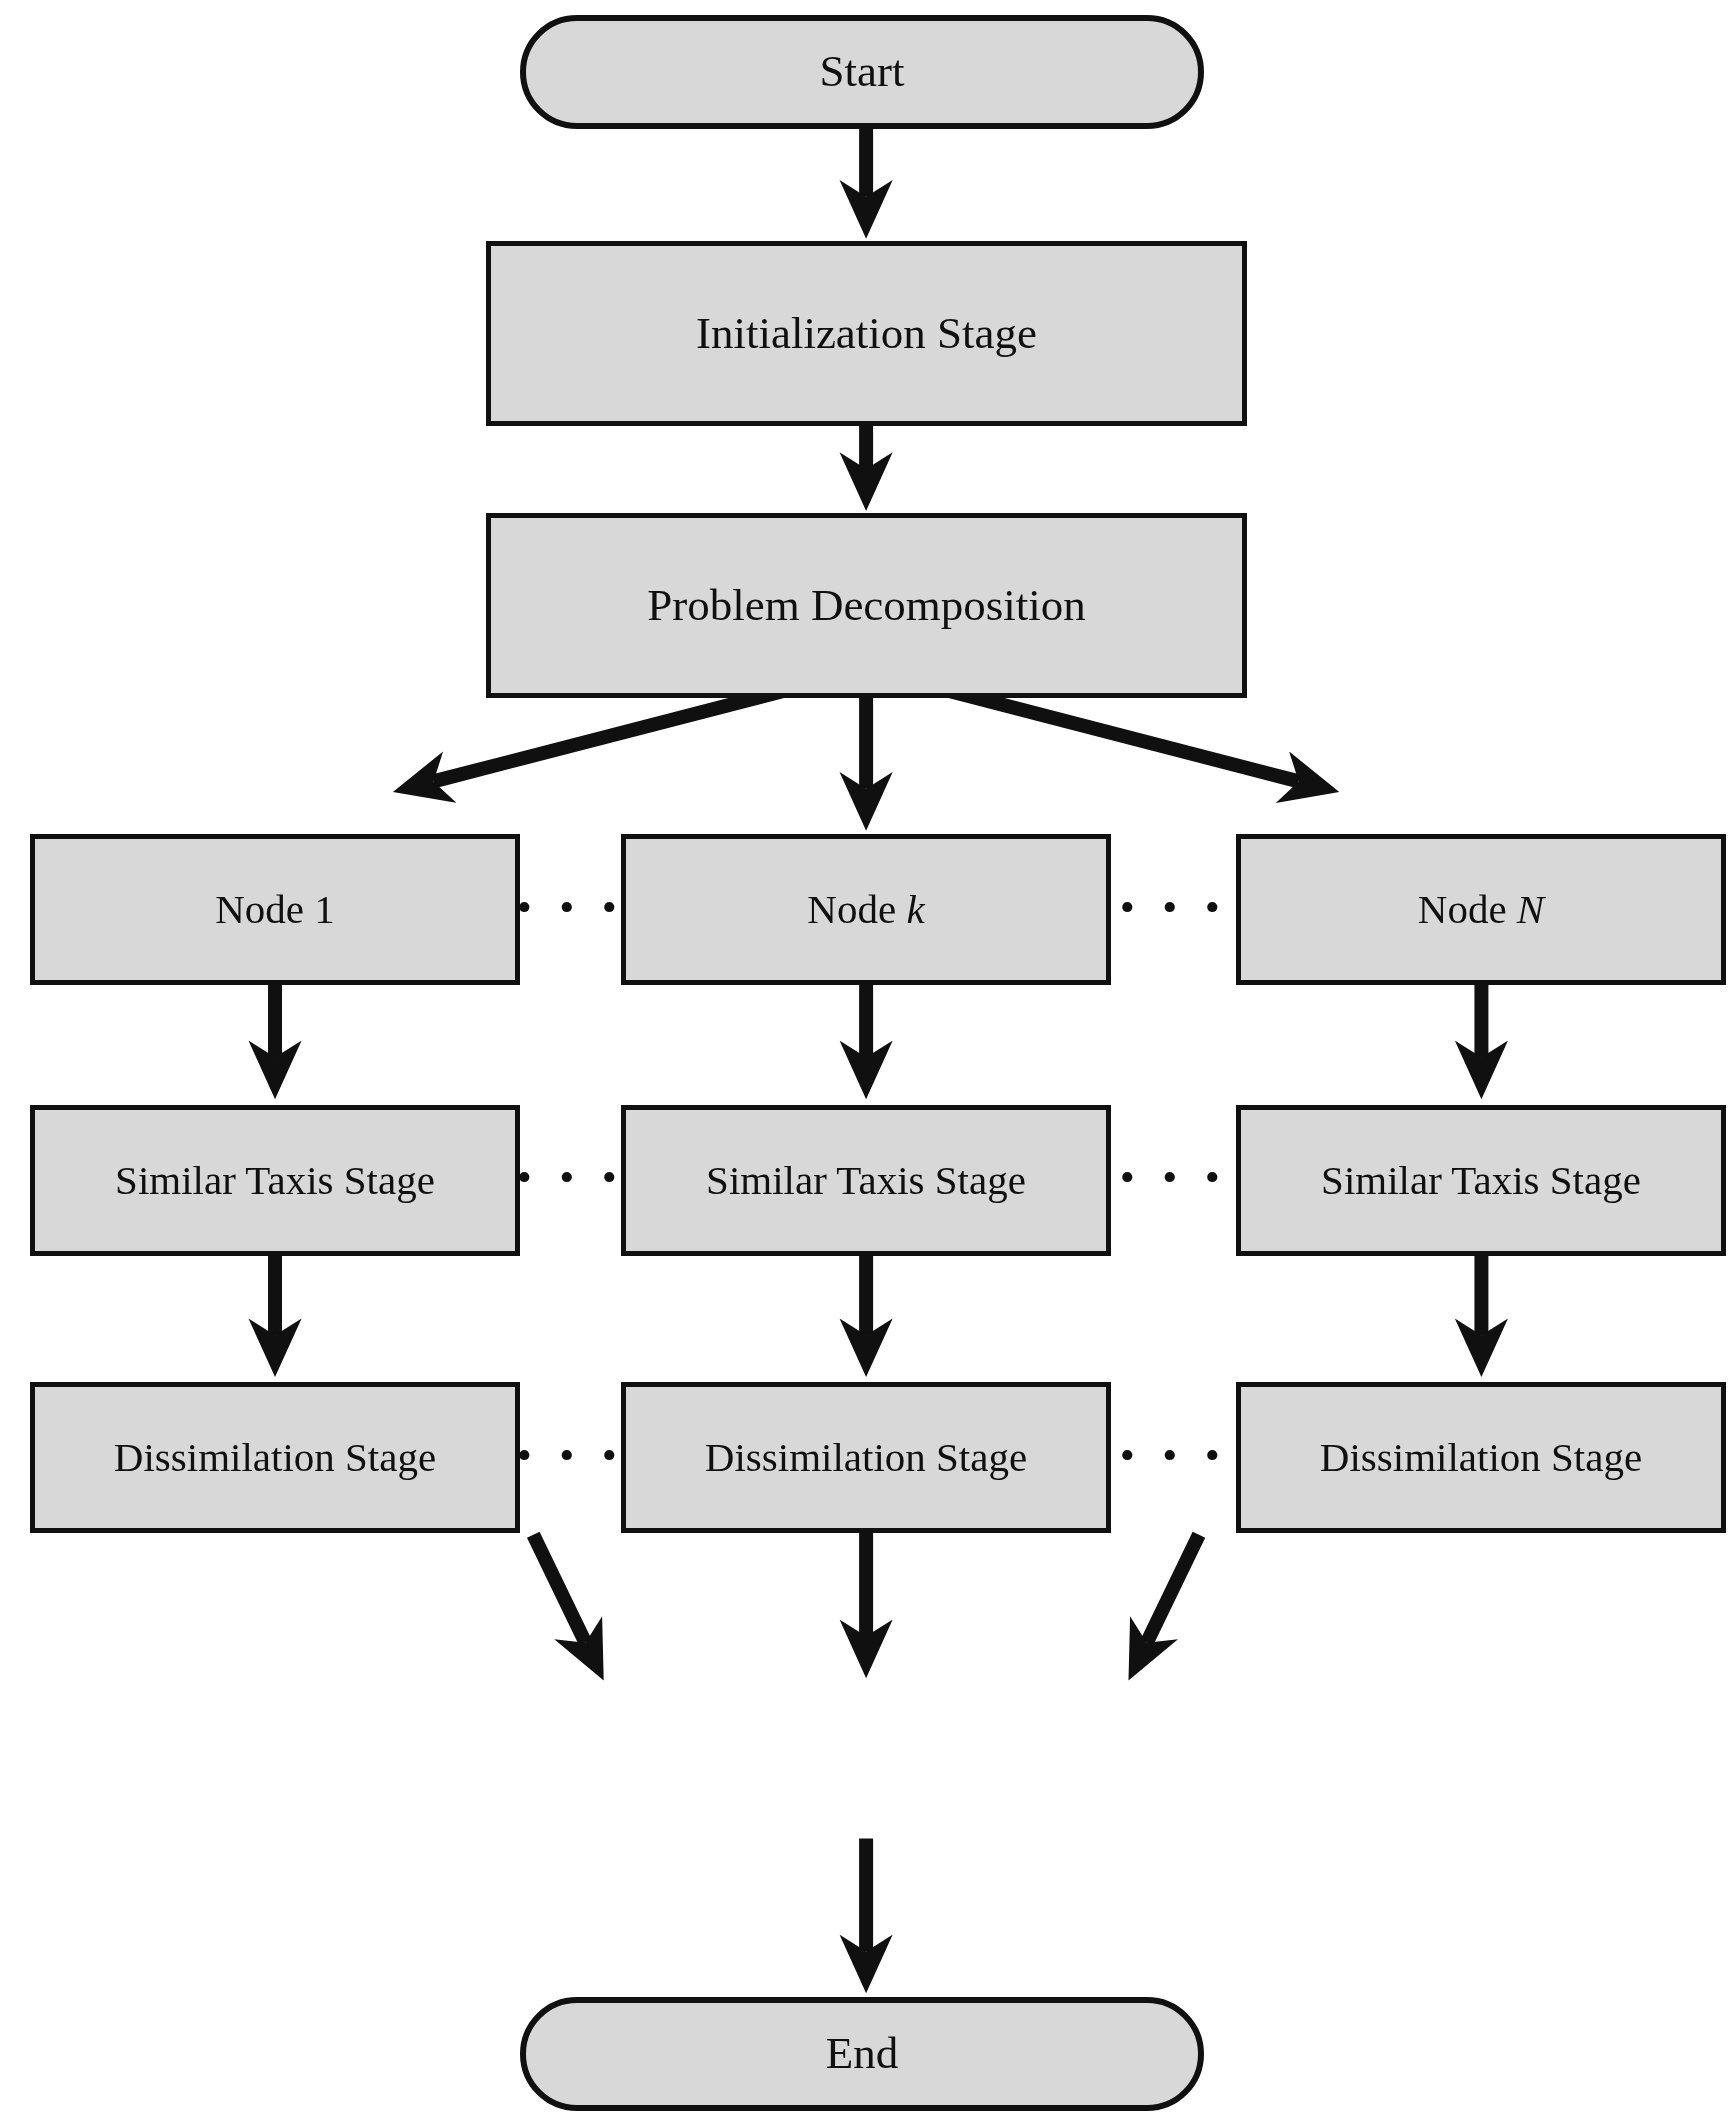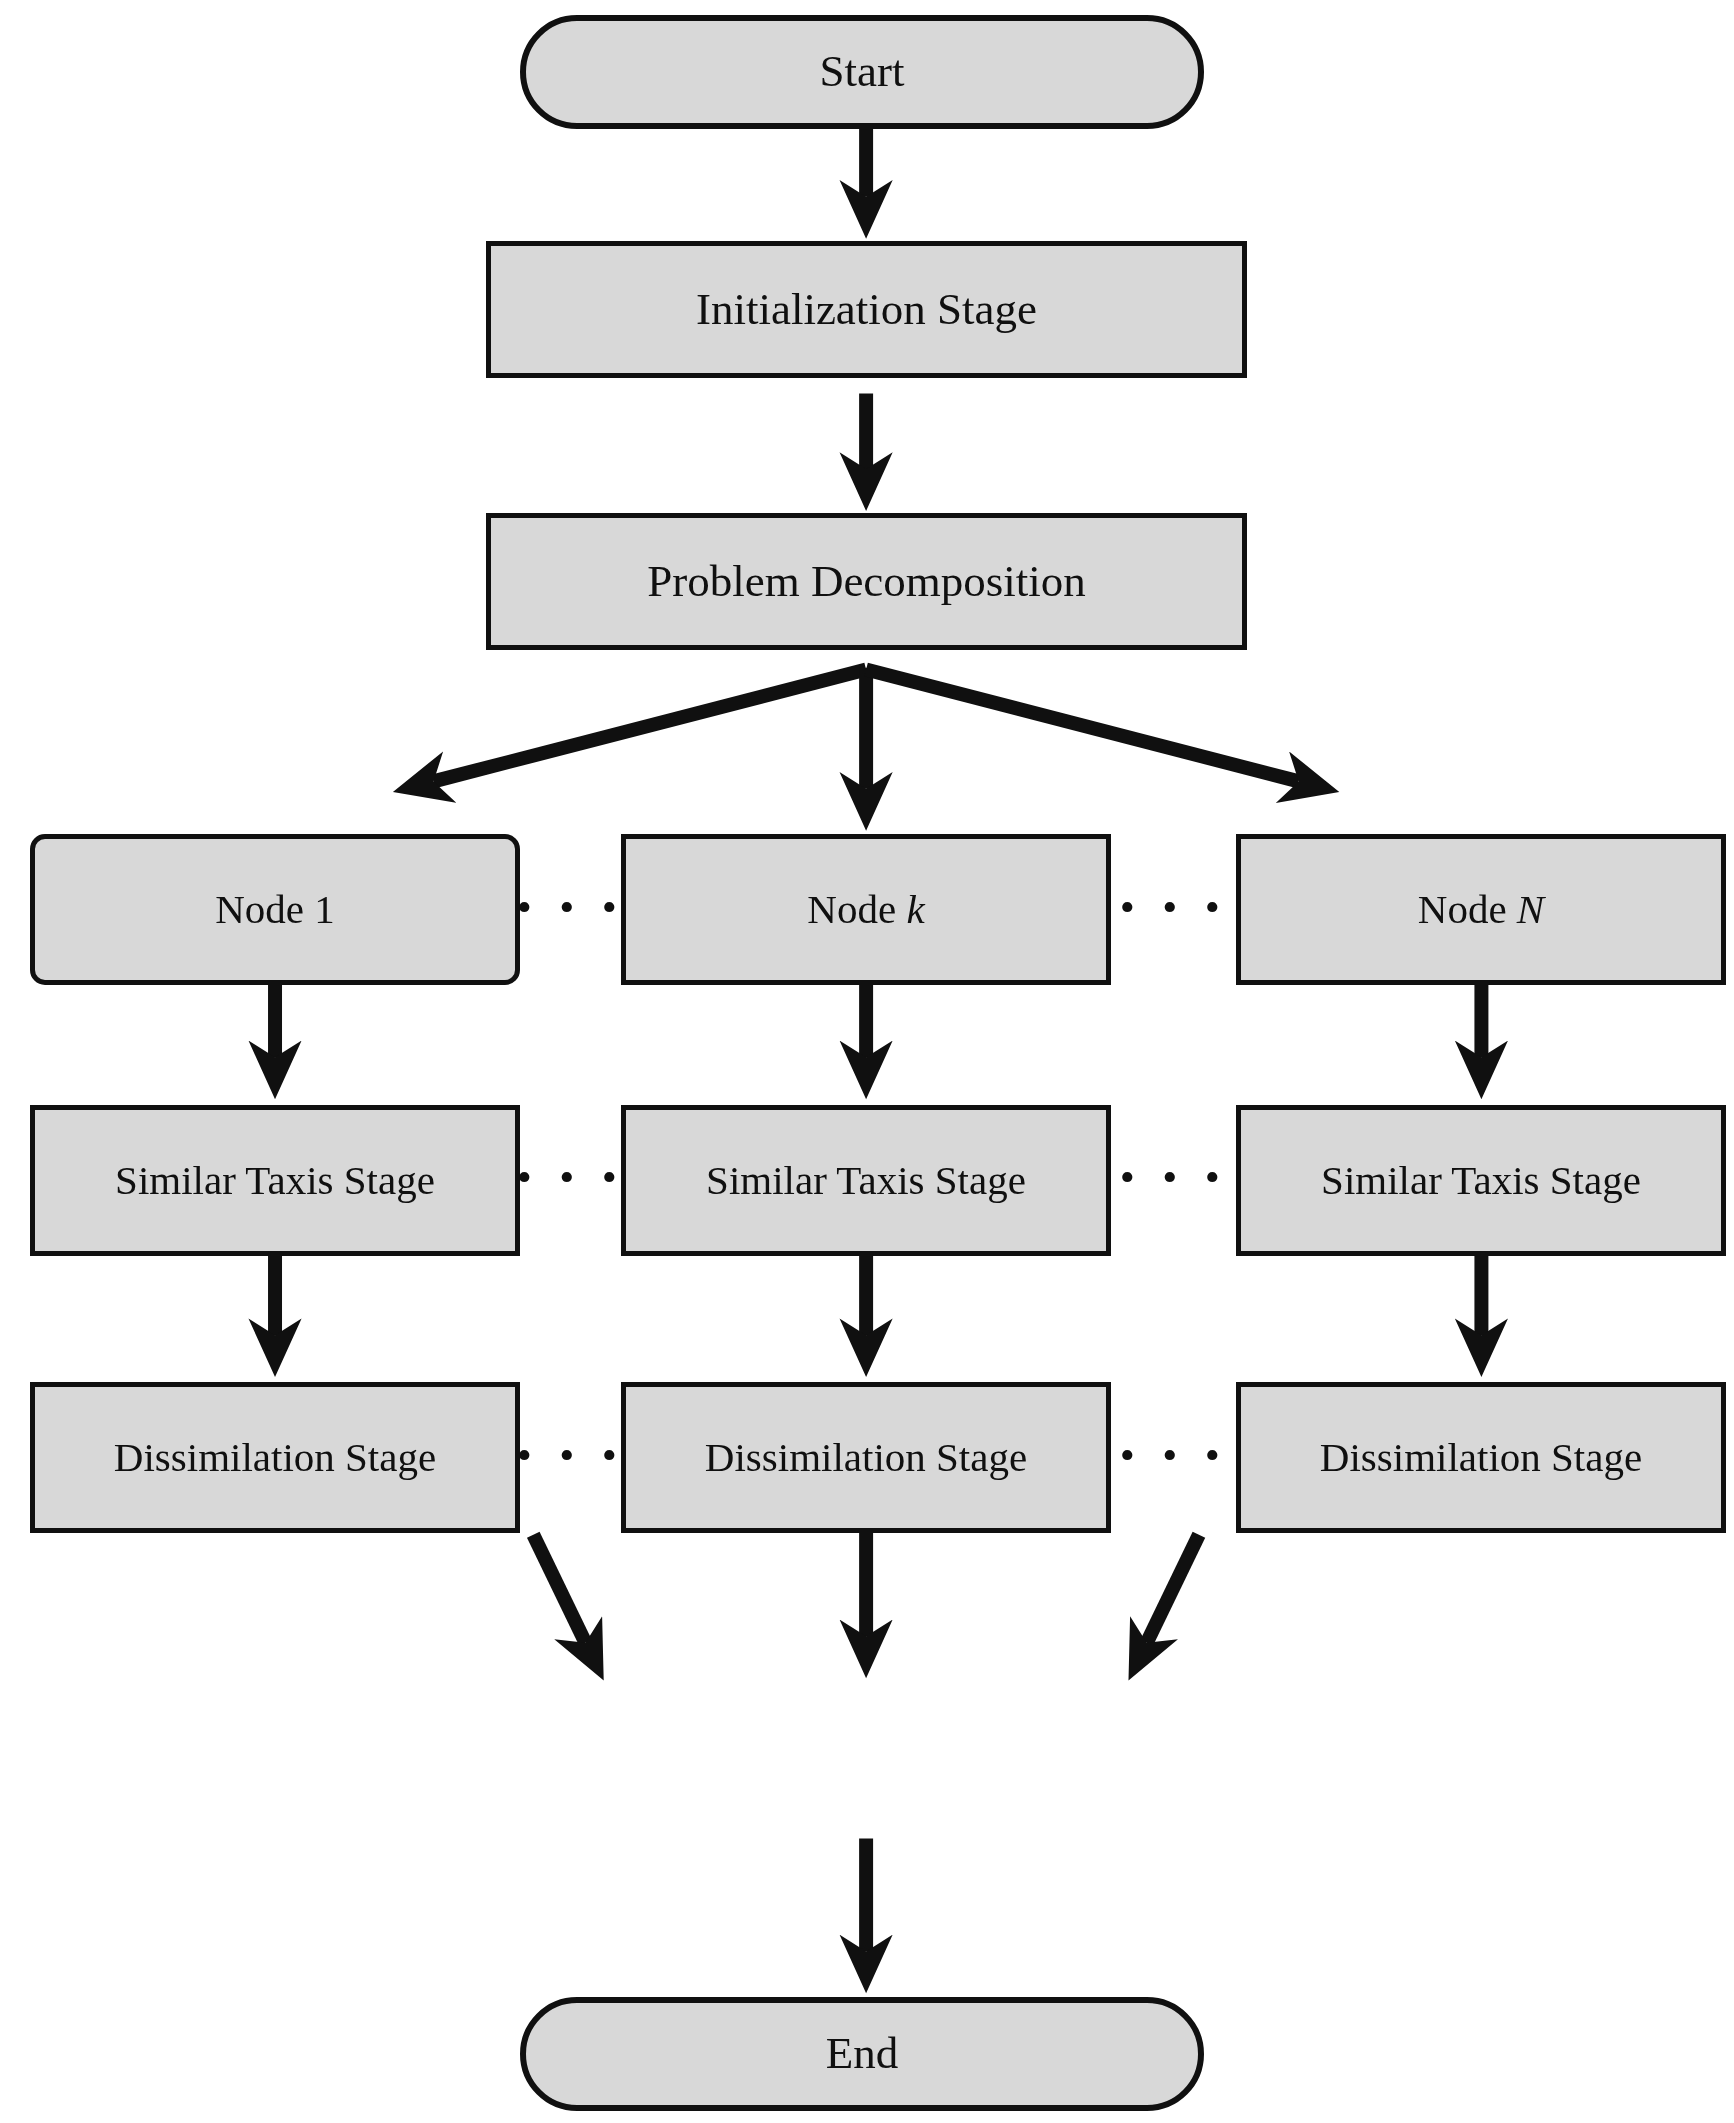--- a/index.html
+++ b/index.html
@@ -27,21 +27,21 @@
     display:flex;align-items:center;justify-content:center;
     text-align:center;line-height:1.1;
     white-space:nowrap;
   }
   .pill{
     left:520px;width:684px;height:114px;
     border-radius:60px;border-width:6.5px;
     font-size:45px;
   }
   .wide{
-    left:486px;width:761px;height:137px;
+    left:486px;width:761px;height:185px;
     font-size:45px;
   }
   .col{
     width:490px;height:151px;
     font-size:41px;
   }
   .var-italic{font-style:italic;}
   .dots{
     position:absolute;
     transform:translate(-50%,-58%);
@@ -89,21 +89,21 @@
   </div>
 
   <div class="box wide" style="top:241px;">
     <span>Initialization Stage</span>
   </div>
 
   <div class="box wide" style="top:513px;">
     <span>Problem Decomposition</span>
   </div>
 
-  <div class="box col" style="left:30px;top:834px;border-radius:15px;">
+  <div class="box col" style="left:30px;top:834px;">
     <span><span>Node</span> <span>1</span></span>
   </div>
   <div class="box col" style="left:621px;top:834px;">
     <span><span>Node</span> <span class="var-italic">k</span></span>
   </div>
   <div class="box col" style="left:1236px;top:834px;">
     <span><span>Node</span> <span class="var-italic">N</span></span>
   </div>
   <div class="dots" style="left:571px;top:910px;">• • •</div>
   <div class="dots" style="left:1174px;top:910px;">• • •</div>

